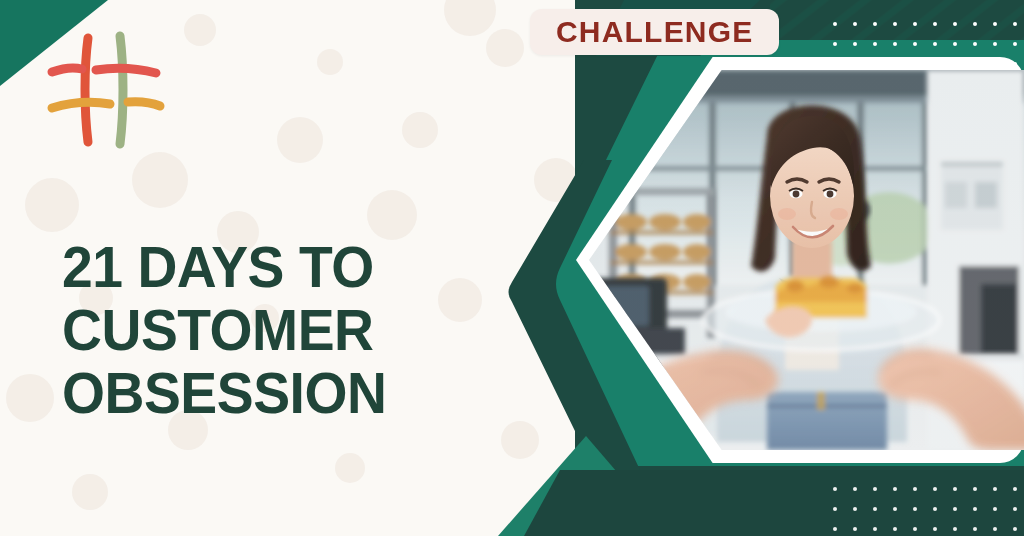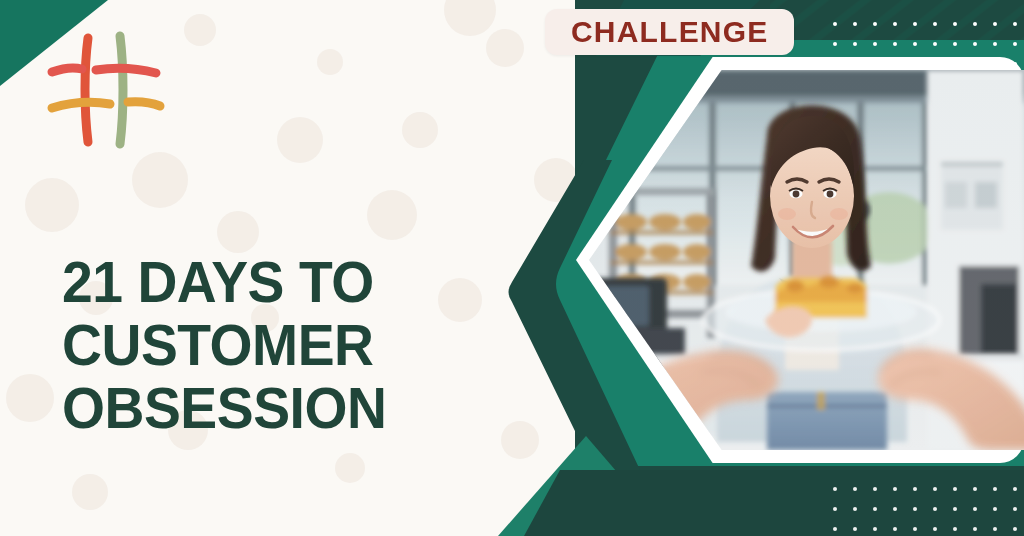--- a/index.html
+++ b/index.html
@@ -63,41 +63,41 @@
   .dotgrid { position:absolute; z-index:4; }
   .dotgrid i {
     position:absolute; width:4px; height:4px; border-radius:50%;
     background:#ffffff;
   }
   .dotgrid-top { left:833px; top:22px; width:182px; height:72px; }
   .dotgrid-bottom { left:833px; top:487px; width:182px; height:52px; opacity:.92; }
 
   
   .badge {
-    position:absolute; left:545px; top:9px;
+    position:absolute; left:530px; top:9px;
     height:46px; padding:0 26px;
     display:flex; align-items:center; justify-content:center;
     background:#f7eeea;
     border-radius:12px;
     z-index:8;
     box-shadow:0 1px 3px rgba(0,0,0,.06);
   }
   .badge-text {
     font-family:"Liberation Sans", sans-serif;
     font-weight:bold;
     font-size:30px;
     letter-spacing:1.2px;
     color:#8e2b20;
     line-height:1;
     white-space:nowrap;
   }
 
   
   .headline {
-    position:absolute; left:62px; top:251px;
+    position:absolute; left:62px; top:236px;
     z-index:7;
     width:470px;
   }
   .headline-line {
     font-family:"Liberation Sans", sans-serif;
     font-weight:bold;
     font-size:57px;
     line-height:63px;
     letter-spacing:-0.5px;
     color:#204539;

